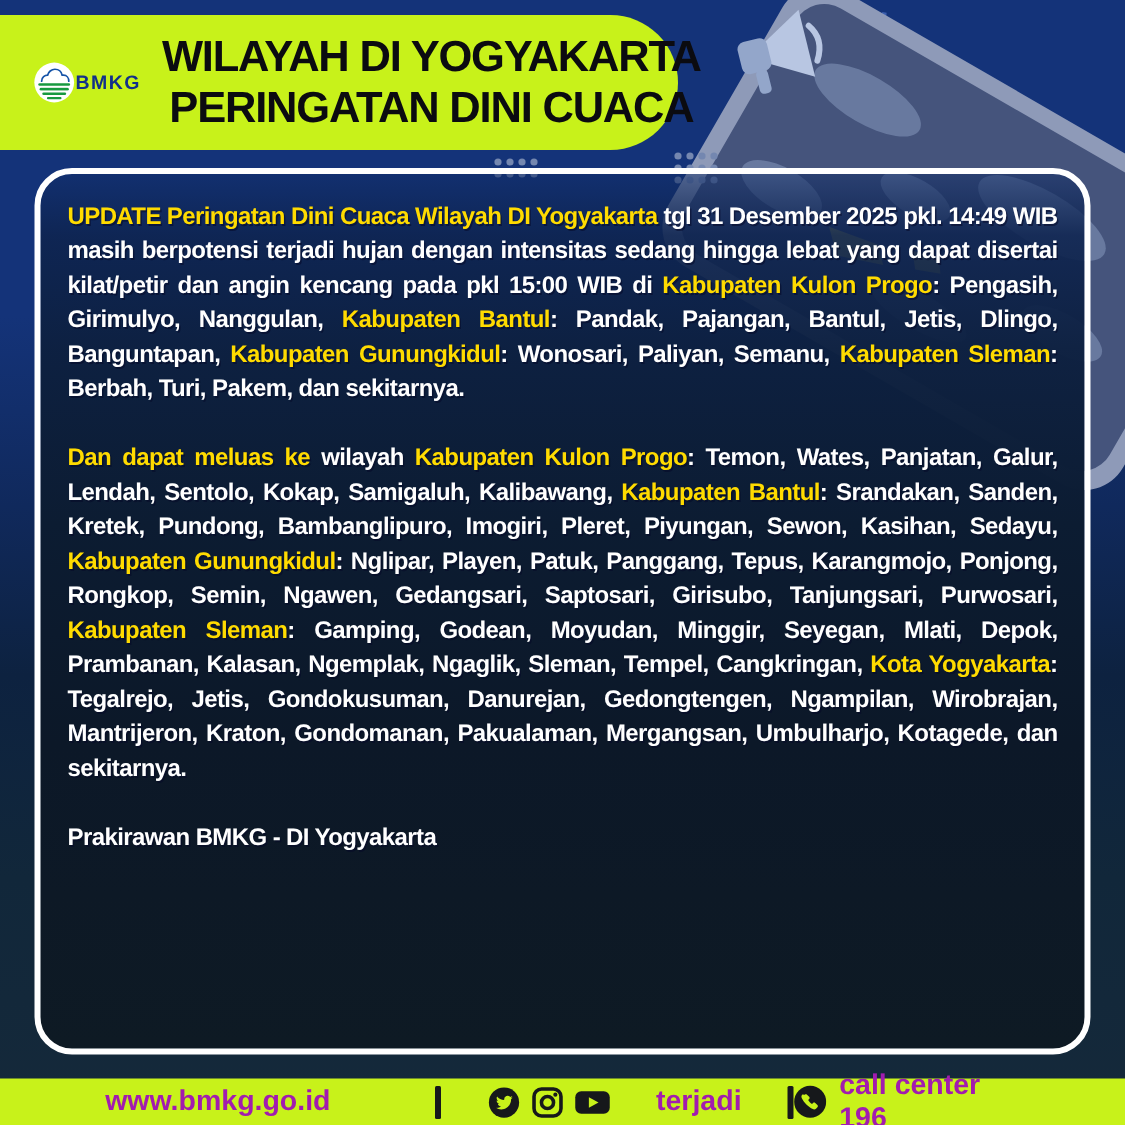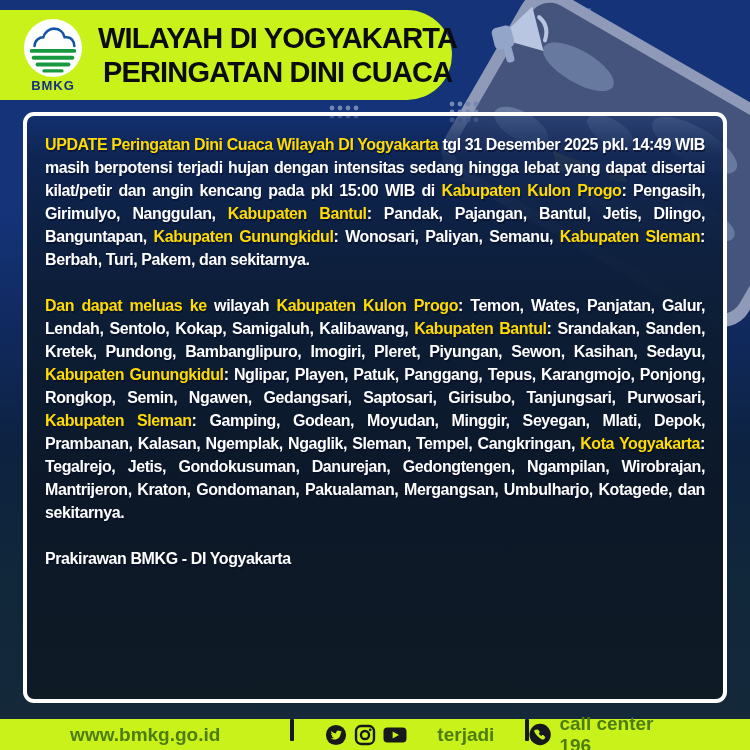--- a/index.html
+++ b/index.html
@@ -19,40 +19,40 @@
   
   .header-banner {
     position: absolute; top: 10px; left: 0; z-index: 4;
     width: 452px; height: 90px;
     background: #c8f21a;
     border-radius: 0 45px 45px 0;
     display: flex; align-items: center;
     padding-left: 22px;
   }
   .logo-wrap {
-    width: 72px; display: flex; flex-direction: column; align-items: center;
+    width: 72px; display: flex; align-items: center;
     margin-right: 14px;
   }
   .logo-text {
     font-size: 13px; font-weight: bold; color: #12308a;
     letter-spacing: 1px; margin-top: -1px;
   }
   .header-title {
     flex: 1; text-align: center; padding-right: 26px;
     color: #0b0b10; font-weight: bold;
     font-size: 29px; line-height: 34px; letter-spacing: -0.8px;
     white-space: nowrap;
   }
 
   
   .warning-box {
     position: absolute; z-index: 3;
     left: 23px; top: 112px; width: 704px; height: 591px;
     border: 4.5px solid #ffffff;
-    border-radius: 11px;
+    border-radius: 25px;
     background: linear-gradient(180deg,
        rgba(16,44,102,0.50) 0%, rgba(14,36,80,0.90) 7%,
        rgba(13,32,64,0.97) 20%, rgba(12,28,50,1) 40%,
        rgba(12,24,40,1) 65%, rgba(14,26,36,1) 100%);
     padding: 17px 18px;
   }
   .para {
     color: #ffffff;
     font-size: 16px; font-weight: bold;
     letter-spacing: -0.4px;
@@ -62,22 +62,22 @@
     margin-bottom: 23px;
   }
   .para:last-child { margin-bottom: 0; }
   .para .y { color: #ffdb00; }
 
   
   .footer-bar {
     position: absolute; z-index: 4;
     left: 0; bottom: 0; width: 750px; height: 31px;
     background: #c8f21a;
-    display: flex; 
-    color: #4d7c0f; font-weight: bold; font-size: 19px;
+    display: flex; align-items: center;
+    color: #a21caf; font-weight: bold; font-size: 19px;
   }
   .footer-section { display: flex; align-items: center; justify-content: center; }
   .footer-web { width: 300px; }
   .footer-social { display: flex; align-items: center; gap: 7px; }
   .footer-divider { width: 4px; height: 22px; background: #16181b; border-radius: 1px; }
   .footer-call { display: flex; align-items: center; gap: 8px; }
   .icon { display: block; }
   .f-spacer-a { width: 32px; }
   .f-spacer-b { width: 16px; }
   .f-spacer-c { flex: 1; }

